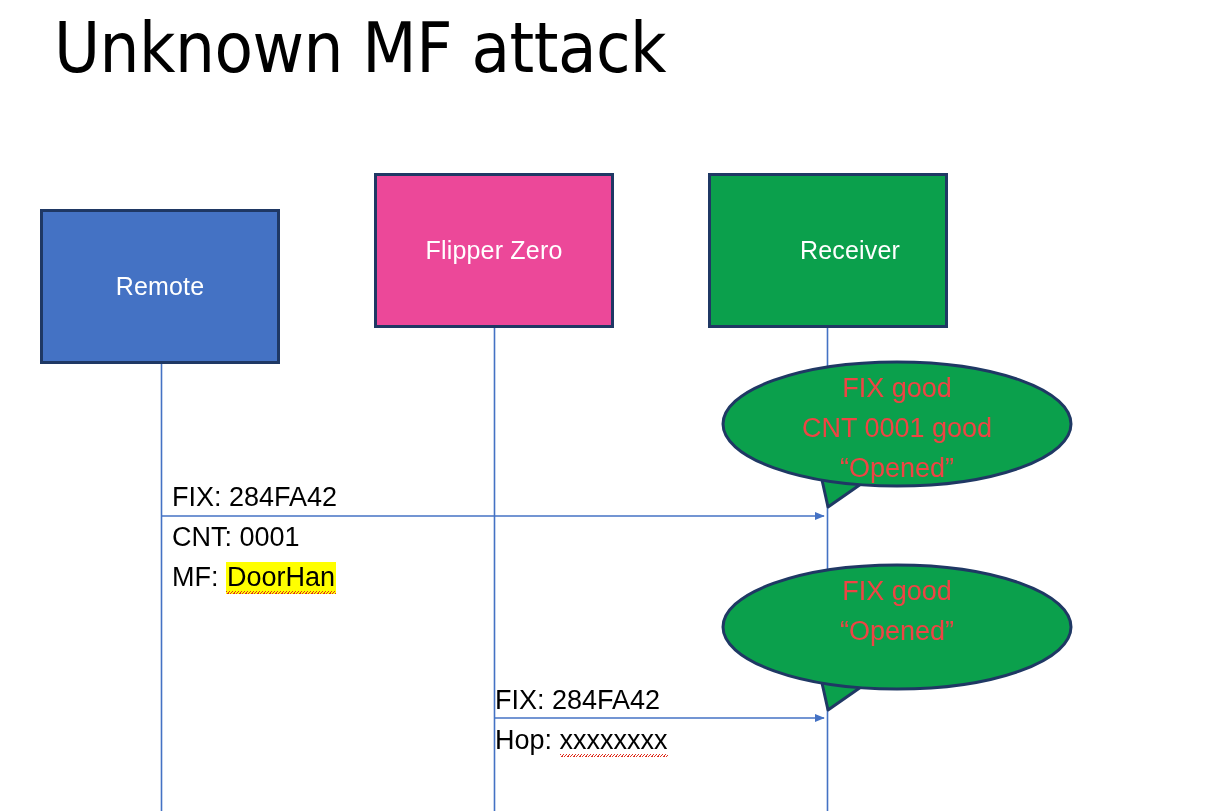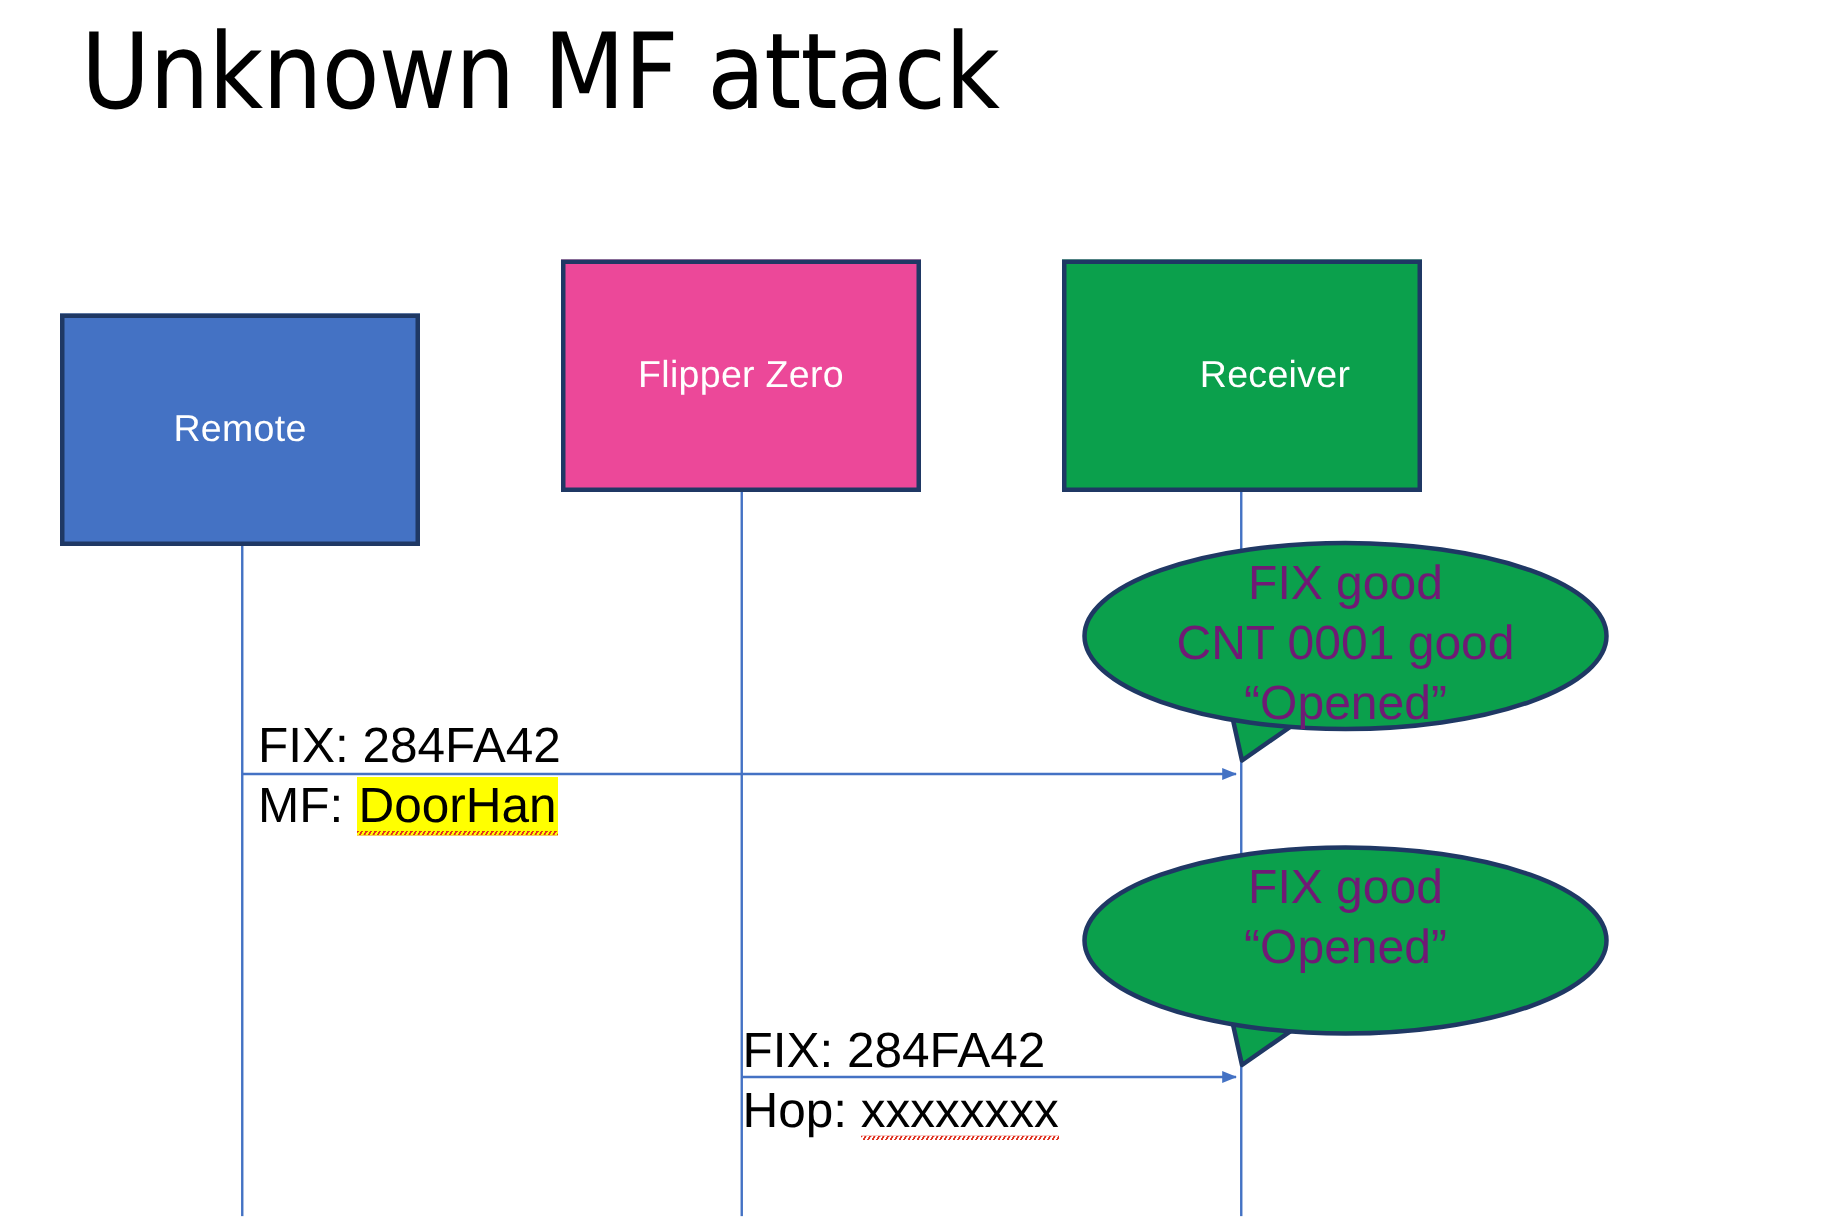--- a/index.html
+++ b/index.html
@@ -60,21 +60,21 @@
     white-space: nowrap;
   }
   #actor-remote   { left: 40px;  top: 173px; width: 240px; height: 155px; background: #4472C4; margin-top: 36px; }
   #actor-flipper  { left: 374px; top: 173px; width: 240px; height: 155px; background: #ec4899; }
   #actor-receiver { left: 708px; top: 173px; width: 240px; height: 155px; background: #0BA04C; padding-left: 44px; }
 
   
   .msg-block {
     position: absolute;
     font-family: "Liberation Sans", sans-serif;
-    font-size: 33px;
+    font-size: 27px;
     color: #000000;
     line-height: 40px;
     white-space: nowrap;
   }
   .msg-line { display: block; height: 40px; }
   .hl {
     background: #FFFF00;
     padding: 0 1px;
   }
   .squiggle {
@@ -86,23 +86,23 @@
     padding-bottom: 2px;
   }
   #msg-1 { left: 172px; top: 477px; }
   #msg-2 { left: 495px; top: 680px; }
 
   
   .bubble-text {
     position: absolute;
     width: 330px;
     text-align: center;
-    color: #701a75;
+    color: #ef4444;
     font-family: "Liberation Sans", sans-serif;
-    font-size: 32px;
+    font-size: 27px;
     line-height: 40px;
     white-space: nowrap;
   }
   #bubble-text-1 { left: 732px; top: 368px; }
   #bubble-text-2 { left: 732px; top: 571px; }
 </style>
 </head>
 <body>
 
 <div id="slide">
@@ -140,20 +140,21 @@
   </div>
   <div class="actor-box" id="actor-flipper">
     <span class="actor-label">Flipper Zero</span>
   </div>
   <div class="actor-box" id="actor-receiver">
     <span class="actor-label">Receiver</span>
   </div>
 
   <div class="msg-block" id="msg-1">
     <span class="msg-line"><span>FIX: </span><span>284FA42</span></span>
+    <span class="msg-line"><span>CNT: </span><span>0001</span></span>
     <span class="msg-line"><span>MF: </span><span class="hl squiggle">DoorHan</span></span>
   </div>
 
   <div class="msg-block" id="msg-2">
     <span class="msg-line"><span>FIX: </span><span>284FA42</span></span>
     <span class="msg-line"><span>Hop: </span><span class="squiggle">xxxxxxxx</span></span>
   </div>
 
   <div class="bubble-text" id="bubble-text-1">
     <div>FIX good</div>

